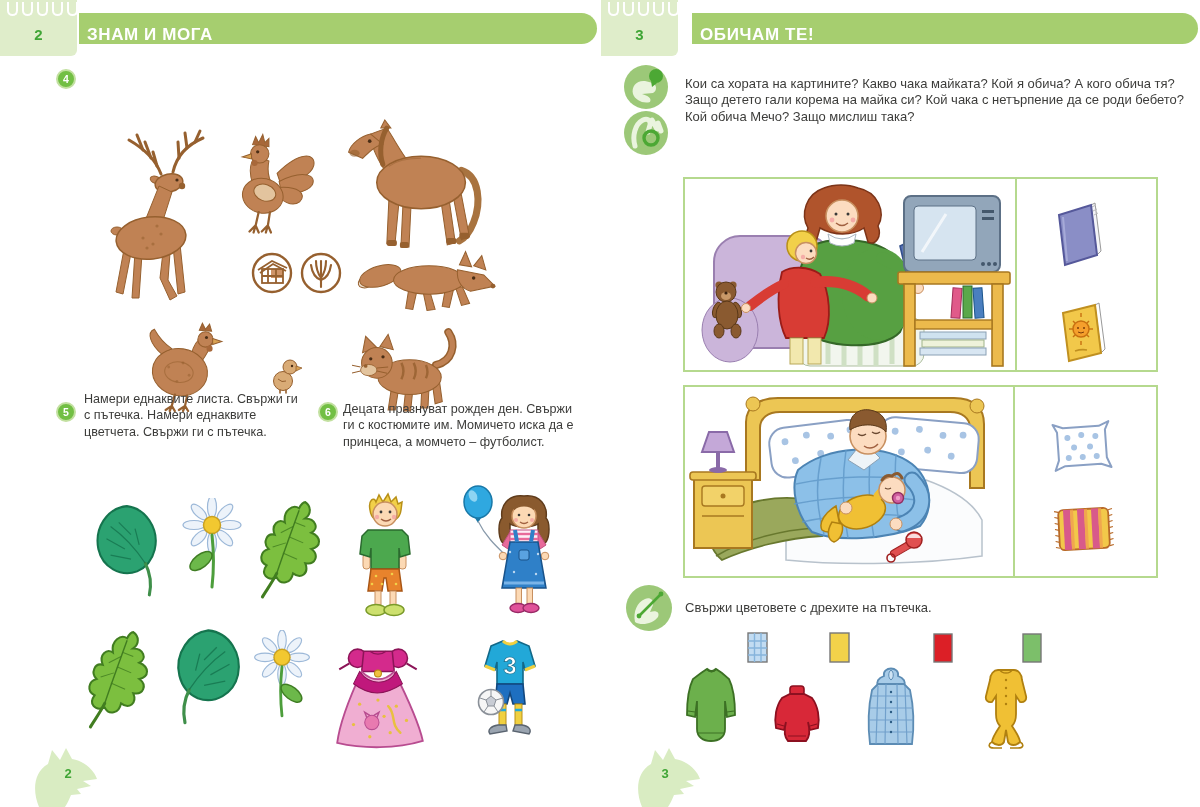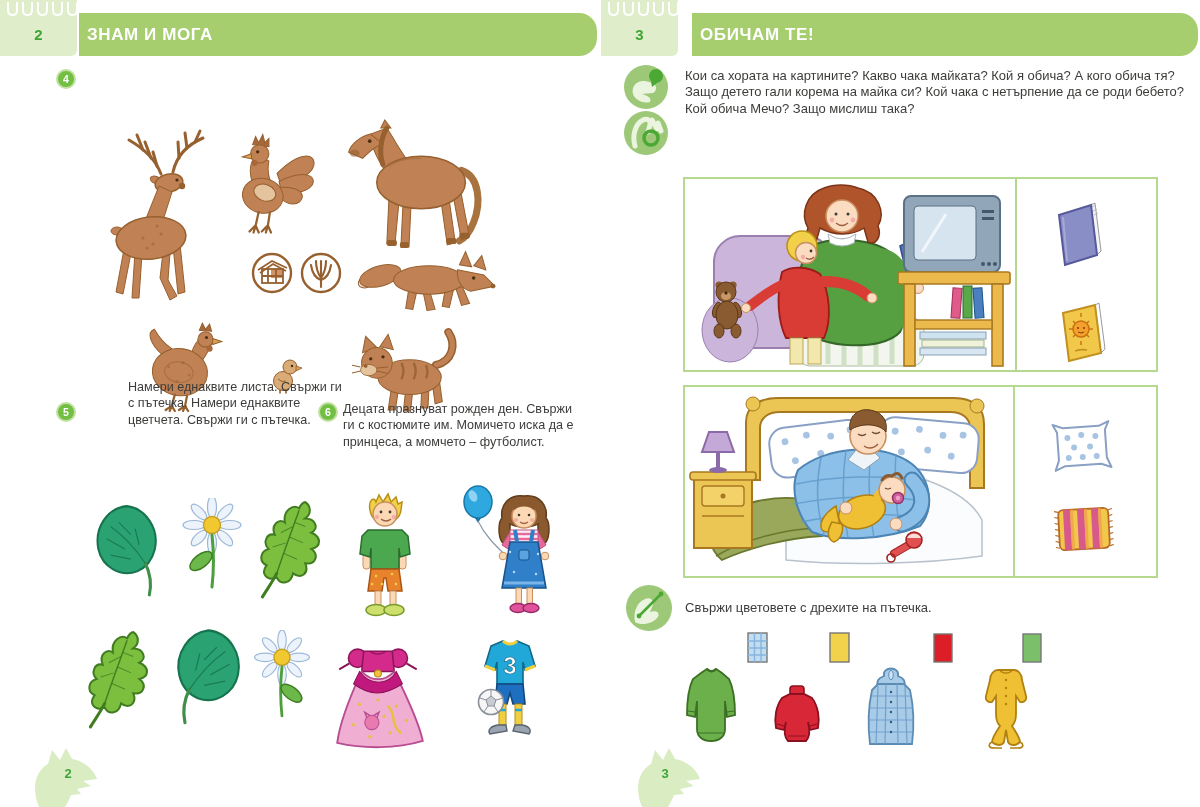--- a/index.html
+++ b/index.html
@@ -6,21 +6,21 @@
   body{font-family:"Liberation Sans", sans-serif;}
   #spread{position:relative;width:1200px;height:807px;background:#fff;overflow:hidden;}
   .page{position:absolute;top:0;width:600px;height:807px;background:#fff;}
   #page-left{left:0;}
   #page-right{left:600px;}
   .abs{position:absolute;}
   .tab{background:#dfedca;width:77px;height:56px;border-radius:0 0 6px 0;}
   .loops{position:absolute;top:2px;left:7px;display:flex;gap:4px;}
   .loop{width:7px;height:12px;border:2.5px solid #fff;border-top:none;border-radius:0 0 7px 7px;}
   .tabnum{position:absolute;top:26px;left:0;width:77px;text-align:center;font-size:15px;font-weight:bold;color:#3fa535;}
-  .hbar{background:#a6ce6f;height:43px;border-radius:0 18px 18px 0;color:#fff;font-weight:bold;font-size:17px;letter-spacing:.6px;line-height:43px;padding-left:8px;box-sizing:border-box;}
+  .hbar{background:#a6ce6f;height:31px;border-radius:0 18px 18px 0;color:#fff;font-weight:bold;font-size:17px;letter-spacing:.6px;line-height:43px;padding-left:8px;box-sizing:border-box;}
   .badge{width:16px;height:16px;border-radius:50%;background:#72bf44;border:2px solid #c2e0a0;color:#fff;font-size:10.5px;font-weight:bold;text-align:center;line-height:16px;}
   .tasktext{font-size:12.6px;line-height:1.3;color:#3c3c3a;}
   .ptext{font-size:13px;line-height:1.26;color:#3c3c3a;}
   .frame{border:2px solid #b5d98e;background:#fff;box-sizing:border-box;}
   .fdivider{position:absolute;top:0;bottom:0;width:2px;background:#b5d98e;}
   .cornernum{font-size:13px;font-weight:bold;color:#3fa535;width:20px;text-align:center;}
   svg{display:block;width:100%;height:100%;}
 </style>
 </head>
 <body>
@@ -224,21 +224,21 @@
         <circle cx="13" cy="45" r="1.8" fill="#96602f"></circle>
           <circle cx="18" cy="38" r="1.6" fill="#4a2e16"></circle>
           <circle cx="30" cy="36" r="1.6" fill="#4a2e16"></circle>
         <g stroke="#96602f" stroke-width="1" fill="none">
             <path d="M8 46 L-2 44 M8 50 L-1 52 M24 50 L34 52 M24 47 L35 46"></path>
           </g>
       </svg>
     </div>
 
     <div class="abs badge" style="left:56px;top:402px;">5</div>
-    <div class="abs tasktext" style="left:84px;top:379px;width:215px;margin-left:44px;">Намери еднаквите листа. Свържи ги с пътечка. Намери еднаквите цветчета. Свържи ги с пътечка.</div>
+    <div class="abs tasktext" style="left:84px;top:391px;width:215px;">Намери еднаквите листа. Свържи ги с пътечка. Намери еднаквите цветчета. Свържи ги с пътечка.</div>
     <div class="abs badge" style="left:318px;top:402px;">6</div>
     <div class="abs tasktext" style="left:343px;top:401px;width:240px;">Децата празнуват рожден ден. Свържи ги с костюмите им. Момичето иска да е принцеса, а момчето – футболист.</div>
 
     <div class="abs" style="left:90px;top:500px;width:84px;height:102px;">
       <svg viewBox="0 0 82 100">
         <path d="M36 6 C16 8 4 28 8 48 C12 66 30 76 46 70 C64 62 70 38 58 20 C52 11 44 7 36 6 Z" fill="#2ba271" stroke="#15744e" stroke-width="2"></path>
         <path d="M54 62 C60 74 60 84 58 93" stroke="#3f8f4a" stroke-width="3" fill="none" stroke-linecap="round"></path>
         <g stroke="#15744e" stroke-width="1.2" fill="none" opacity=".8">
           <path d="M20 26 C34 36 46 50 54 62"></path>
             <path d="M28 22 L40 34"></path>
@@ -468,21 +468,21 @@
       </svg>
     </div>
     <div class="abs" style="left:23px;top:110px;width:46px;height:46px;">
       <svg viewBox="0 0 46 46">
         <circle cx="23" cy="23" r="22" fill="#9cc878"></circle>
         <path d="M12 36 C9 26 12 14 20 10 C24 8 28 10 27 15 L25 22 M29 10 L34 19 M35 13 L38 21" stroke="#eaf4de" stroke-width="5" fill="none" stroke-linecap="round"></path>
         <circle cx="28" cy="28" r="7" fill="none" stroke="#4ca834" stroke-width="3.4"></circle>
       </svg>
     </div>
 
-    <div class="abs ptext" style="left:85px;top:68px;width:502px;">Кои са хората на картините? Какво чака майката? Кой я обича? А кого обича тя? Защо детето гали корема на майка си? Кой чака с нетърпение да се роди бебето? Кой обича Мечо? Защо мислиш така?</div>
+    <div class="abs ptext" style="left:85px;top:76px;width:502px;">Кои са хората на картините? Какво чака майката? Кой я обича? А кого обича тя? Защо детето гали корема на майка си? Кой чака с нетърпение да се роди бебето? Кой обича Мечо? Защо мислиш така?</div>
 
     <div class="abs frame" style="left:83px;top:177px;width:475px;height:195px;">
       <div class="fdivider" style="left:330px;"></div>
       <div class="abs" style="left:1px;top:1px;width:326px;height:189px;">
         <svg viewBox="0 0 326 189">
           <rect x="28" y="56" width="118" height="112" rx="26" fill="#cbb5da" stroke="#9a7fb0" stroke-width="2"></rect>
           <ellipse cx="44" cy="150" rx="28" ry="32" fill="#cbb5da" stroke="#9a7fb0"></ellipse>
           <rect x="112" y="138" width="126" height="48" rx="12" fill="#f2f6ee" stroke="#aebfa0"></rect>
           <g stroke="#cfe0c4" stroke-width="5">
               <path d="M126 142 L126 182"></path>

